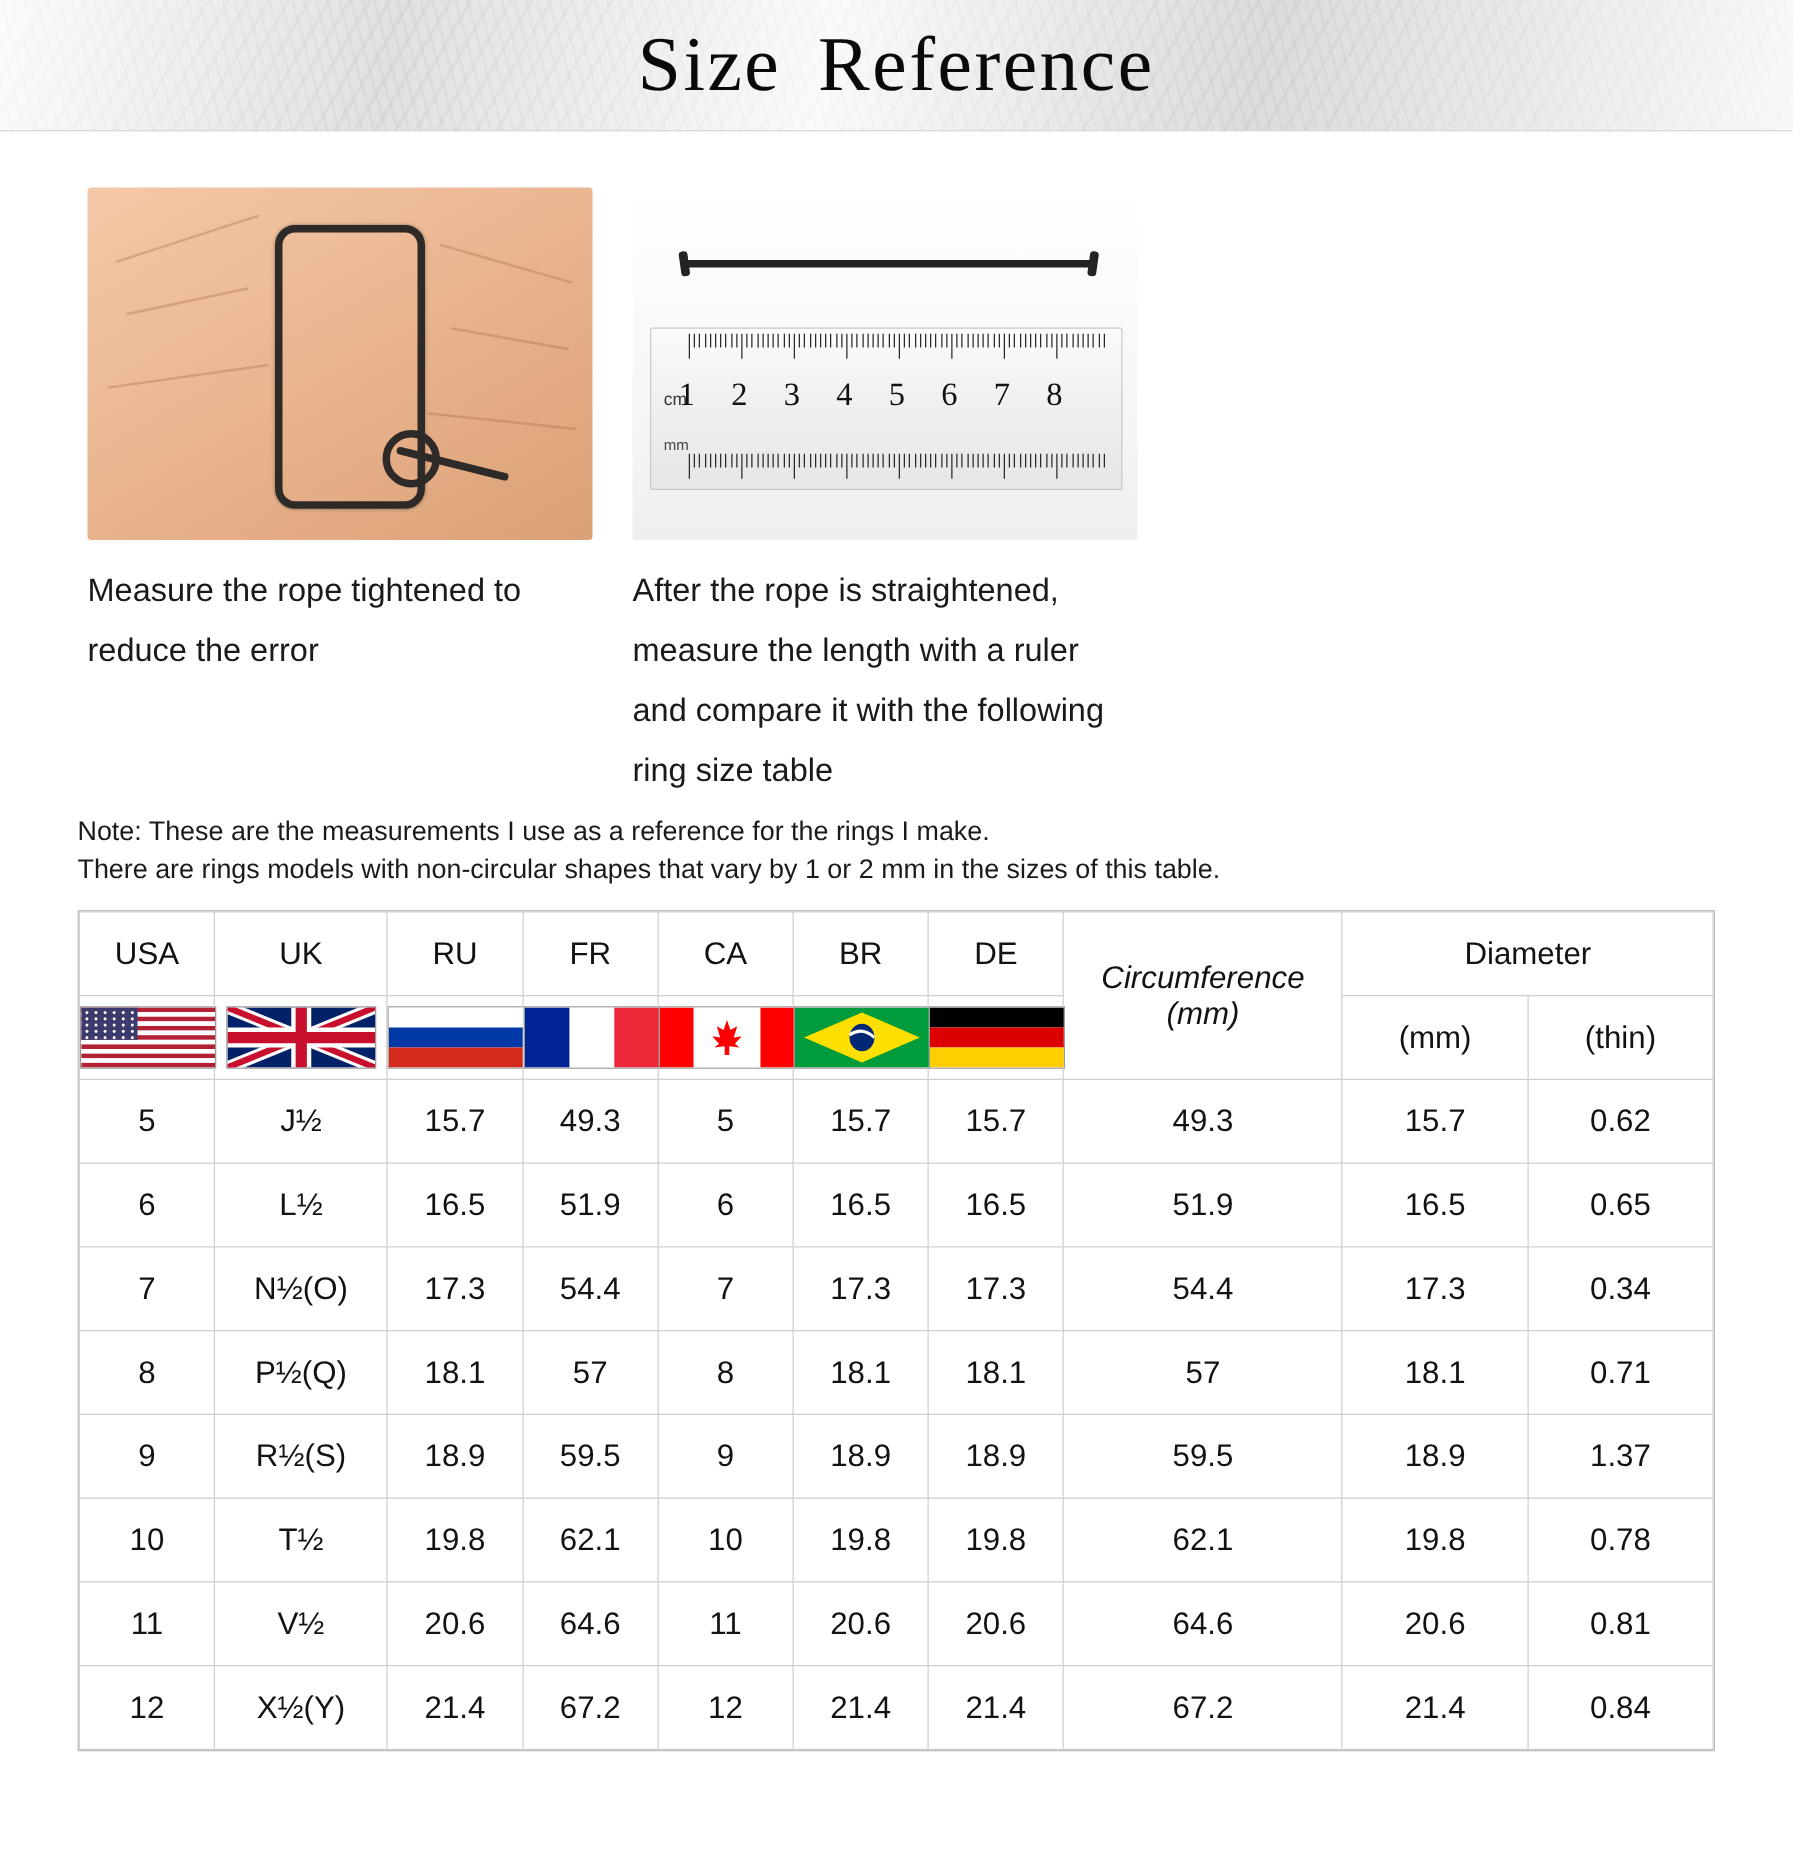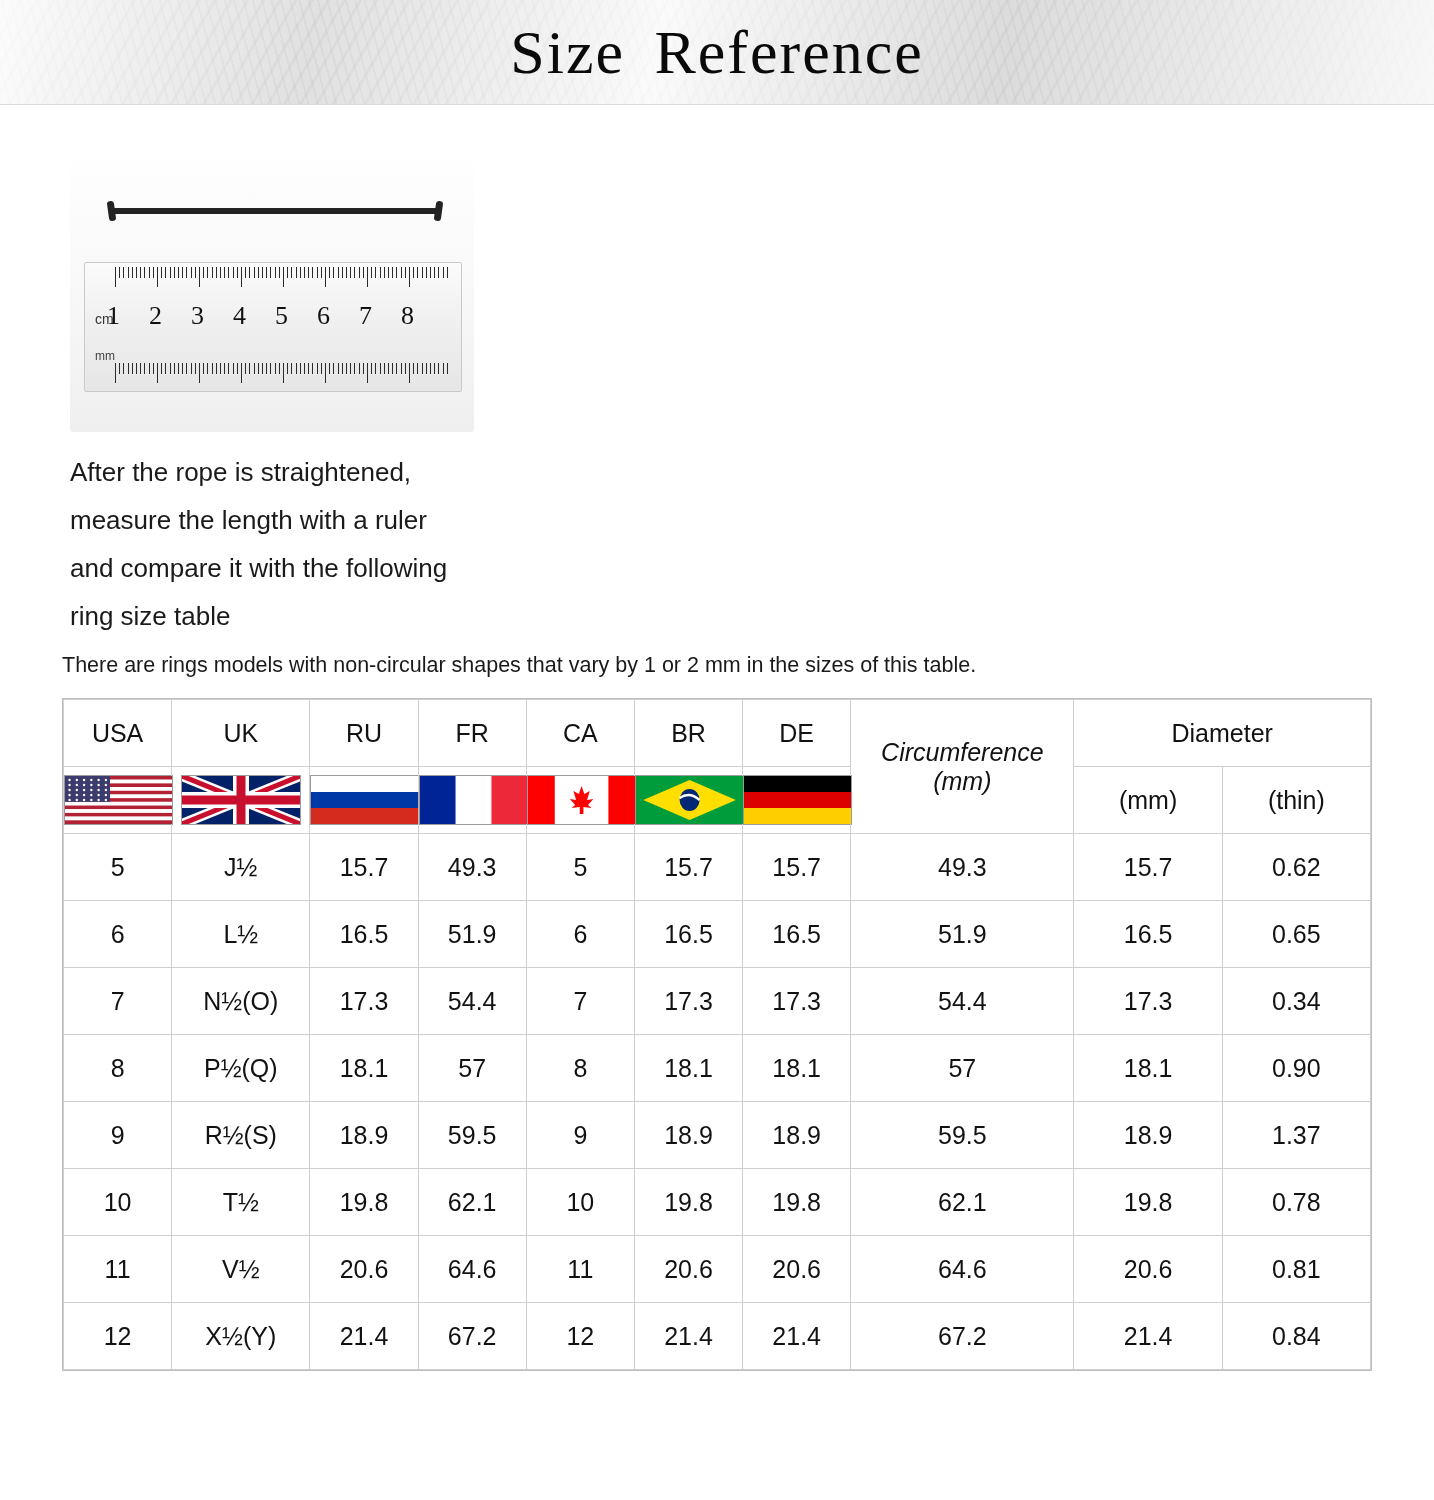--- a/index.html
+++ b/index.html
@@ -259,20 +259,34 @@
 </head>
 <body>
 
 <div class="header">
   <div class="header-title">Size  Reference</div>
 </div>
 
 <div class="steps">
 
 
+  <div class="step">
+    <div class="step-photo photo2">
+      <div class="skin-line" style="left:20px;top:40px;width:120px;transform:rotate(-18deg);"></div>
+      <div class="skin-line" style="left:30px;top:90px;width:100px;transform:rotate(-12deg);"></div>
+      <div class="skin-line" style="left:16px;top:150px;width:130px;transform:rotate(-8deg);"></div>
+      <div class="skin-line" style="left:280px;top:60px;width:110px;transform:rotate(16deg);"></div>
+      <div class="skin-line" style="left:290px;top:120px;width:96px;transform:rotate(10deg);"></div>
+      <div class="skin-line" style="left:272px;top:186px;width:120px;transform:rotate(6deg);"></div>
+      <div class="loop"></div>
+      <div class="knot"></div>
+      <div class="tail"></div>
+    </div>
+    <div class="step-caption">Measure the rope tightened to reduce the error</div>
+  </div>
 
   <div class="step">
     <div class="step-photo photo3">
       <div class="string"></div>
       <div class="ruler">
         <div class="cmlabel">cm</div>
         <div class="mmlabel">mm</div>
         <div class="tickrow" style="top:4px;" id="ticks-top">
             <div class="tick bigtick" style="left: 30px;"></div>
             <div class="tick smalltick" style="left: 34.2px;"></div>
@@ -448,20 +462,21 @@
             <div class="rnum" style="left: 316px; top: 38px;">8</div>
           </div>
       </div>
     </div>
     <div class="step-caption">After the rope is straightened, measure the length with a ruler and compare it with the following ring size table</div>
   </div>
 
 </div>
 
 <div class="note">
+  <div>Note: These are the measurements I use as a reference for the rings I make.</div>
   <div>There are rings models with non-circular shapes that vary by 1 or 2 mm in the sizes of this table.</div>
 </div>
 
 <div class="chart-wrap">
   <table class="ring">
     <thead>
       <tr id="hdr-row-1">
           <th class="hdr-label small-col">USA</th>
           <th class="hdr-label uk-col">UK</th>
           <th class="hdr-label small-col">RU</th>
@@ -614,21 +629,21 @@
         <tr>
           <td>8</td>
           <td>P½(Q)</td>
           <td>18.1</td>
           <td>57</td>
           <td>8</td>
           <td>18.1</td>
           <td>18.1</td>
           <td>57</td>
           <td>18.1</td>
-          <td>0.90</td>
+          <td>0.71</td>
         </tr>
         <tr>
           <td>9</td>
           <td>R½(S)</td>
           <td>18.9</td>
           <td>59.5</td>
           <td>9</td>
           <td>18.9</td>
           <td>18.9</td>
           <td>59.5</td>

